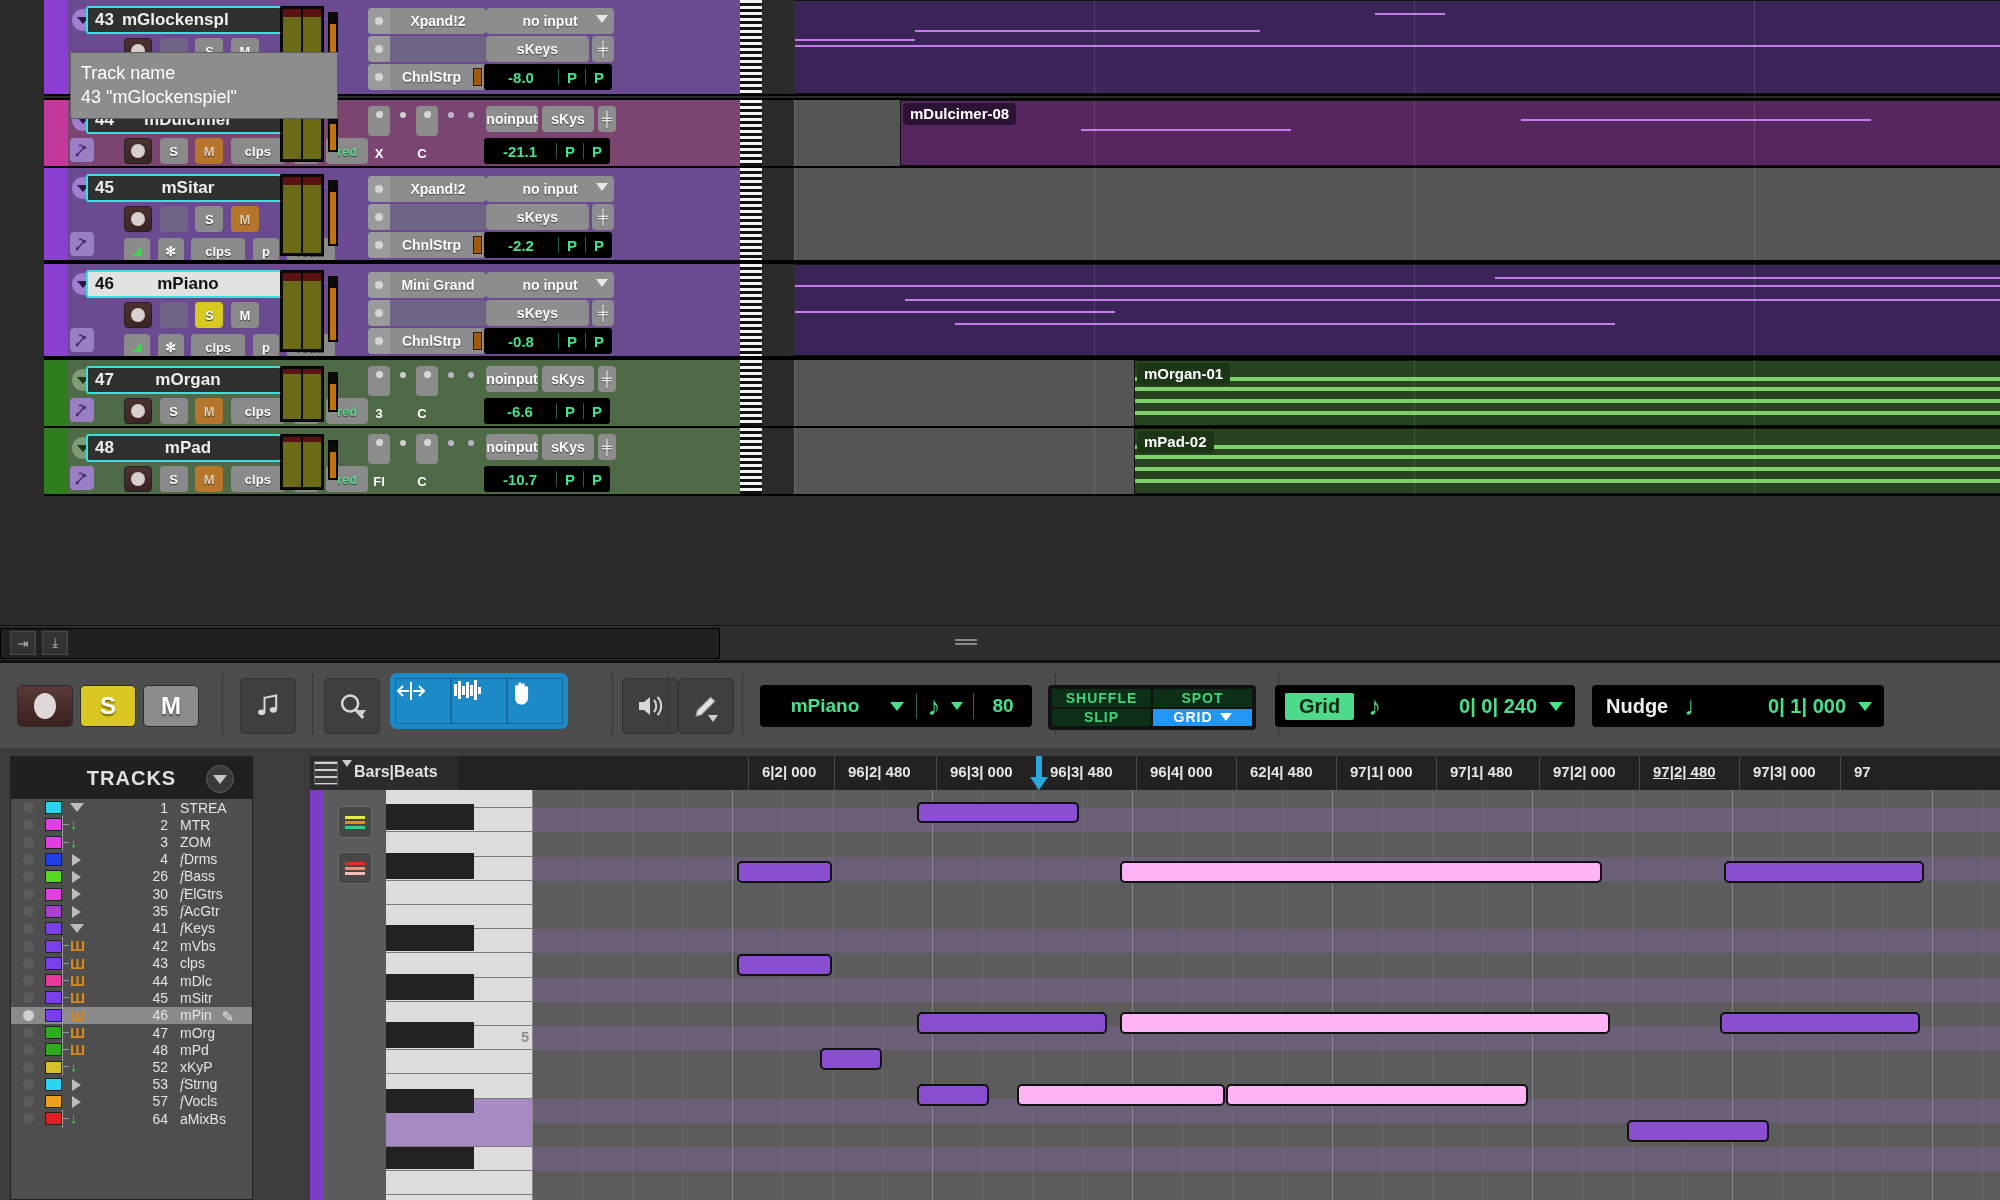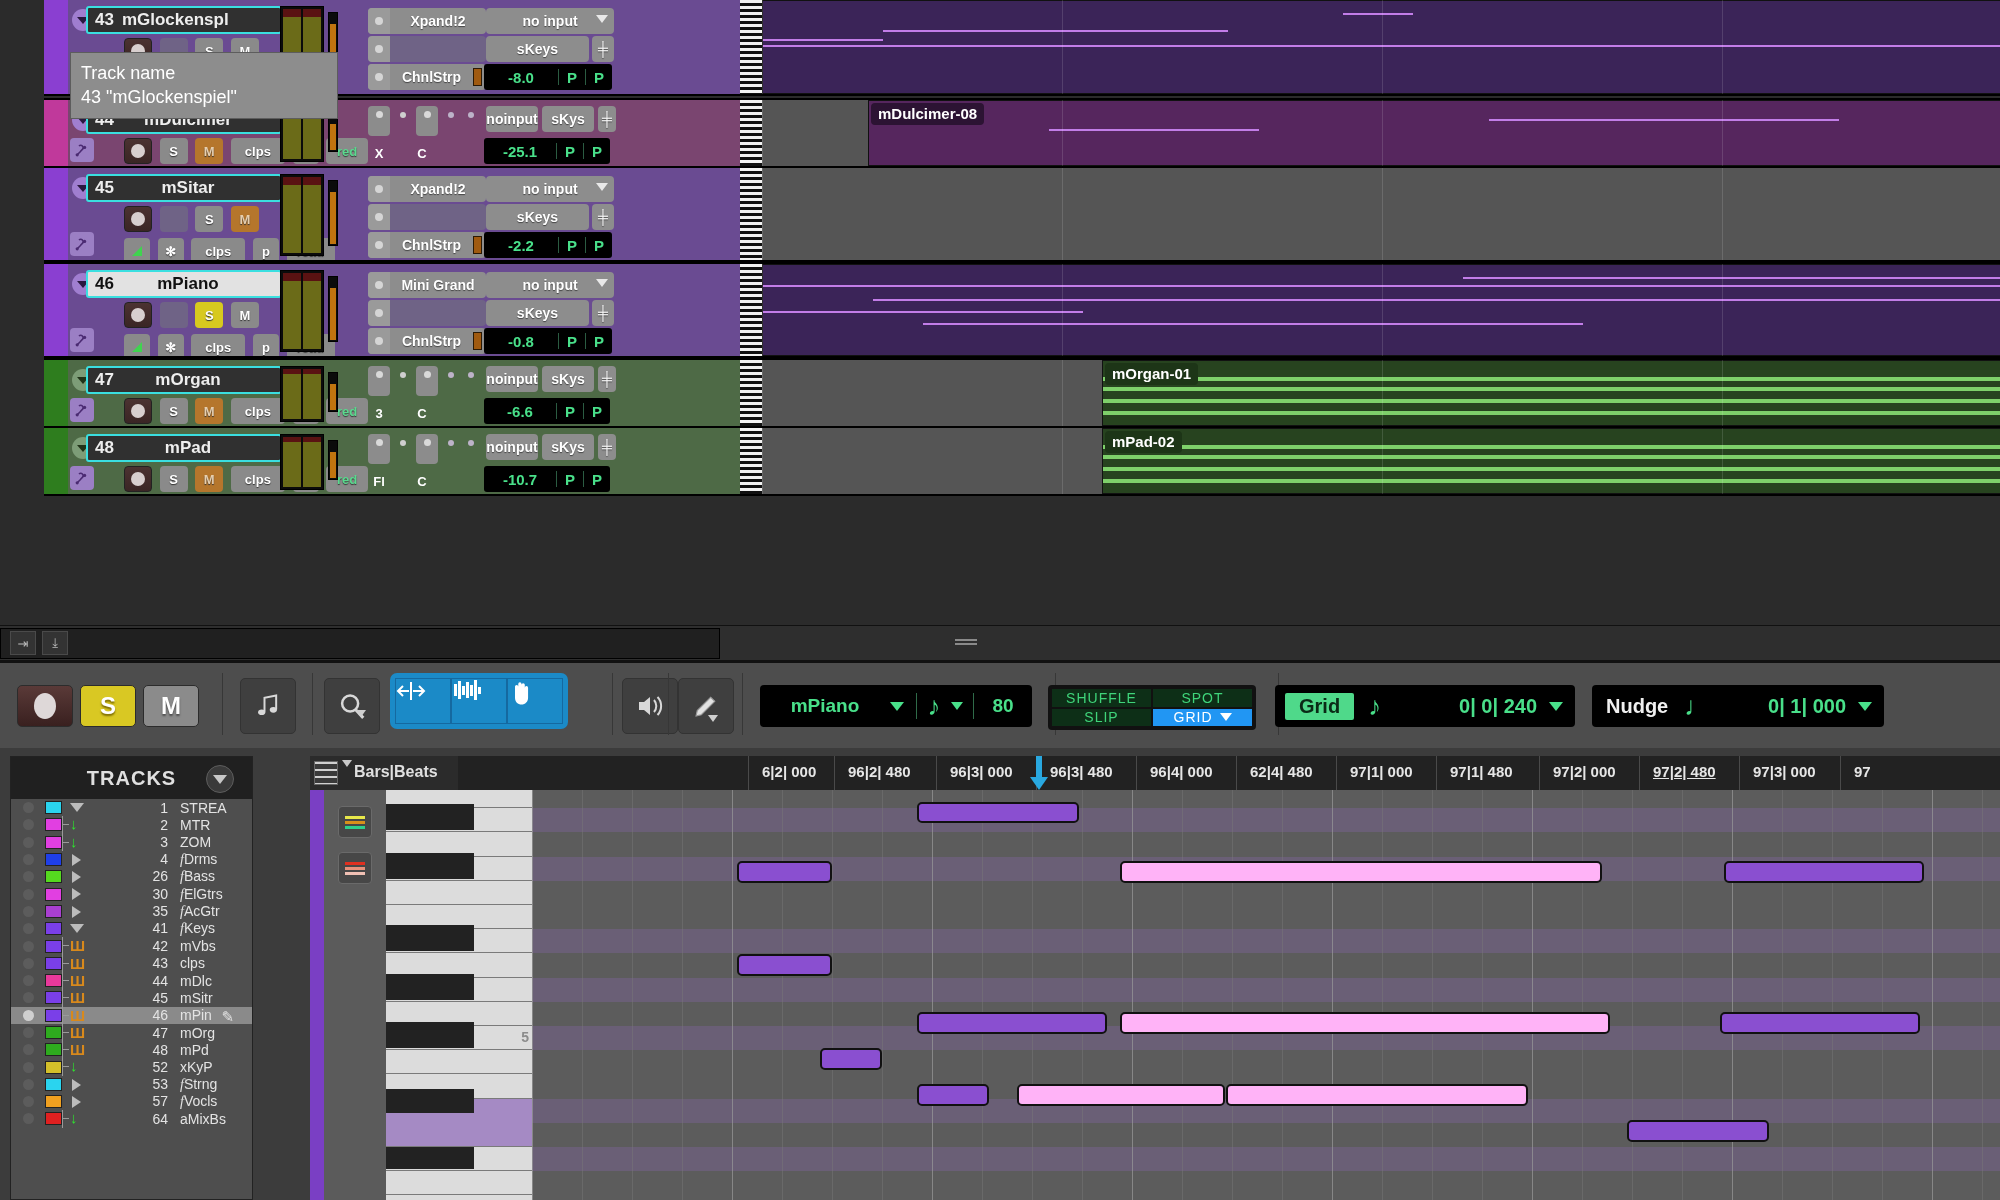--- a/index.html
+++ b/index.html
@@ -83,21 +83,21 @@
 
   .autob{ position:absolute; left:2px; bottom:4px; width:24px;height:24px;border-radius:4px;
           background:#9b7fc4; display:flex;align-items:center;justify-content:center;}
   .autob svg{ width:16px;height:16px;}
 
   
   .keystrip{ position:absolute; left:696px; top:0; width:22px; height:100%;
     background:repeating-linear-gradient(to bottom,#f2f2f2 0 3px,#111 3px 6px); }
 
   
-  .playlist{ position:absolute; left:718px; top:0; right:0; height:100%; }
+  .playlist{ position:absolute; left:750px; top:0; right:0; height:100%; }
   .midi-line{ position:absolute; height:2px; }
   .clip{ position:absolute; top:0; bottom:0; border:1px solid #111; }
   .clip .cname{ position:absolute; left:2px; top:2px; padding:2px 7px 3px 7px; border-radius:4px;
                 color:#fff; font-weight:bold; font-size:15px; }
 
   
   #splitbar{ position:absolute; left:0; top:625px; width:2000px; height:35px; background:#2e2e2e; border-top:1px solid #111;}
   #splitbar .lgrp{ position:absolute; left:10px; top:5px; display:flex; gap:6px;}
   #splitbar .sq{ width:26px;height:24px; background:#333; border:1px solid #4a4a4a; display:flex;align-items:center;justify-content:center;color:#b9b9b9;}
   #splitbar .grip{ position:absolute; left:955px; top:13px; width:22px;height:8px;
@@ -119,21 +119,21 @@
   .tool{ width:56px;height:56px; background:#3f3f3f; border:1px solid #333; color:#d4d4d4;}
   .tool.on{ background:#1b8ac7; border-color:#0e6ea3;}
   .toolgrp{ position:absolute; border-radius:7px; background:#1b8ac7; padding:5px; display:flex; gap:0;}
   .toolgrp .tool{ border-radius:0; border:1px solid #1569a0; }
 
   .lcdbox{ position:absolute; background:#000; border-radius:4px; display:flex; align-items:center;
            color:#49e08a; font-weight:bold; }
   .mode-box{ position:absolute; background:#111; border-radius:4px; padding:4px; display:grid;
              grid-template-columns:1fr 1fr; grid-gap:2px; }
   .mode-box div{ display:flex; align-items:center; justify-content:center; background:#0d2f17; color:#3fd47a;
-                 font-weight:normal; font-size:14px; letter-spacing:1px;}
+                 font-weight:bold; font-size:14px; letter-spacing:1px;}
   .mode-box div.on{ background:#2196f3; color:#fff;}
 
   
   #tracks-panel{ position:absolute; left:10px; top:93px; width:243px; bottom:0; background:#4a4a4a; border:1px solid #222;}
   #tracks-head{ height:42px; background:#202020; display:flex; align-items:center; justify-content:center; position:relative;}
   #tracks-head .t{ font-size:20px; font-weight:bold; color:#e0e0e0; letter-spacing:1px;}
   #tracks-head .circ{ position:absolute; right:18px; top:8px; width:28px;height:28px;border-radius:50%;background:#3a3a3a;border:1px solid #5d5d5d;
                       display:flex;align-items:center;justify-content:center;}
   #tracks-head .circ i{ width:0;height:0;border-left:7px solid transparent;border-right:7px solid transparent;border-top:9px solid #c7c7c7;}
   #tracks-list{ position:absolute; left:0; right:0; top:42px; bottom:0; background:#4e4e4e; overflow:hidden;}
@@ -333,21 +333,21 @@
           <div style="position:absolute; left:300px; top:40px; display:flex; gap:21px;">
                <span style="width:22px;height:26px;display:flex;align-items:center;justify-content:center;font-weight:bold;color:#fff">X</span>
                <span style="width:22px;height:26px;display:flex;align-items:center;justify-content:center;font-weight:bold;color:#fff">C</span>
              </div>
           <div style="position:absolute; left:418px; top:6px; width:130px; display:flex; gap:4px;">
       <span class="iobtn" style="flex:1">noinput</span>
       <span class="iobtn" style="width:52px">sKys</span>
       <span class="iobtn" style="width:18px">╪</span>
     </div>
           <div class="lcd" style="position:absolute; left:416px; top:38px; width:126px;">
-      <span class="v">-25.1</span>
+      <span class="v">-21.1</span>
       <span class="sep"></span>
             <span class="pp">P</span>
       <span class="sep"></span>
             <span class="pp">P</span>
     </div>
         </div>
         <div class="keystrip"></div>
         <div class="playlist" style="background:#555">
           <div class="clip" style="left:106px; width:1176px; background:#56265e;">
             <div class="midi-line" style="left:180px; top:28px; width:210px; height:2px; background:#c27de8;"></div>

